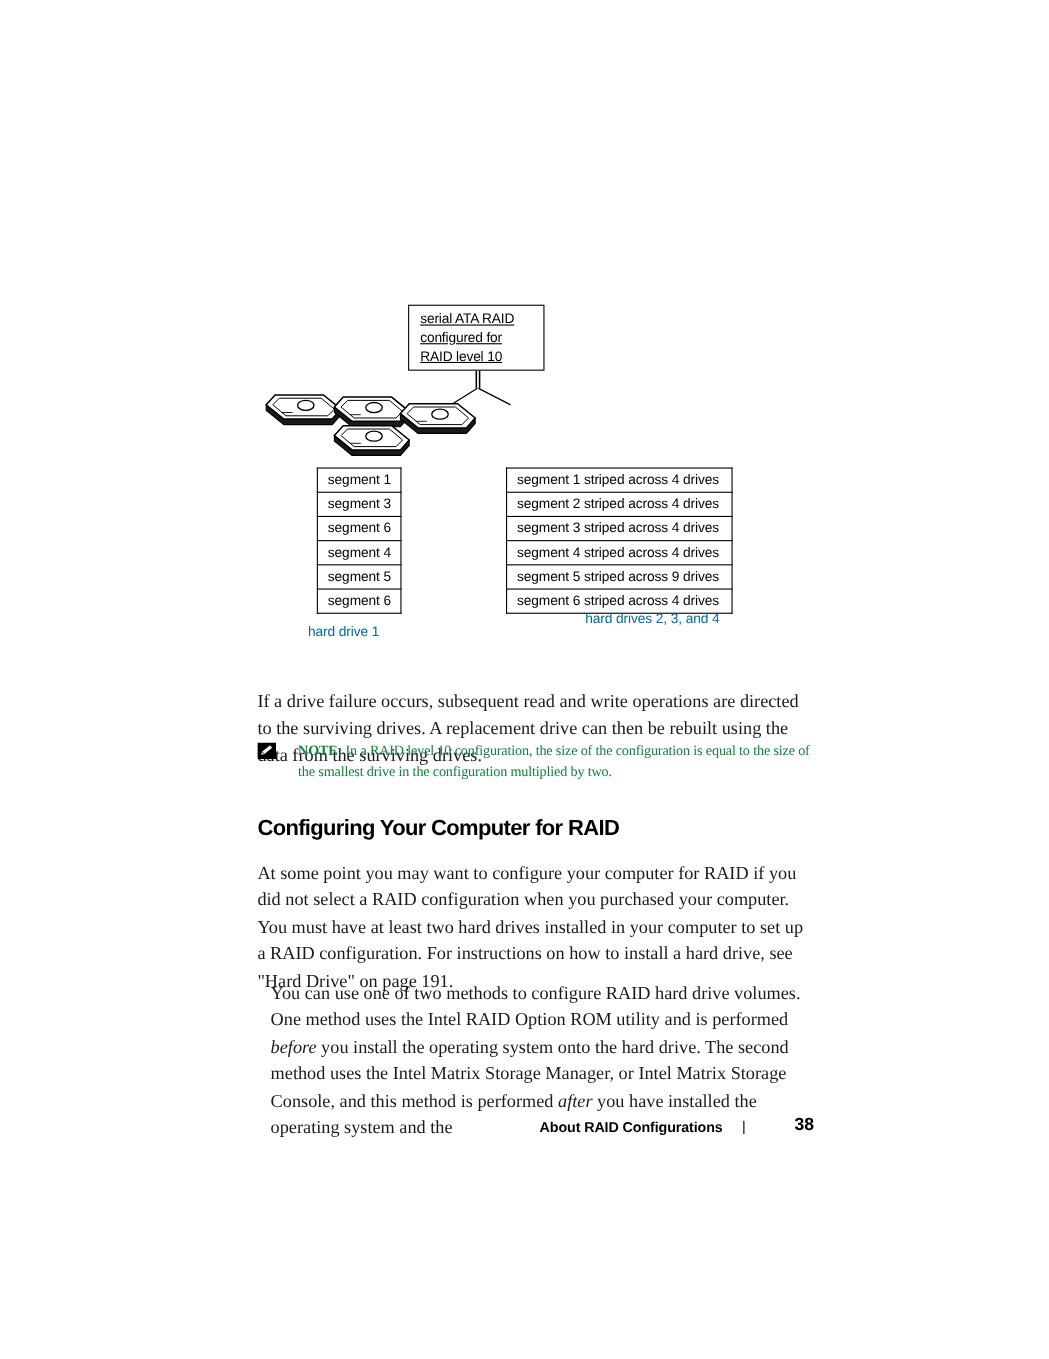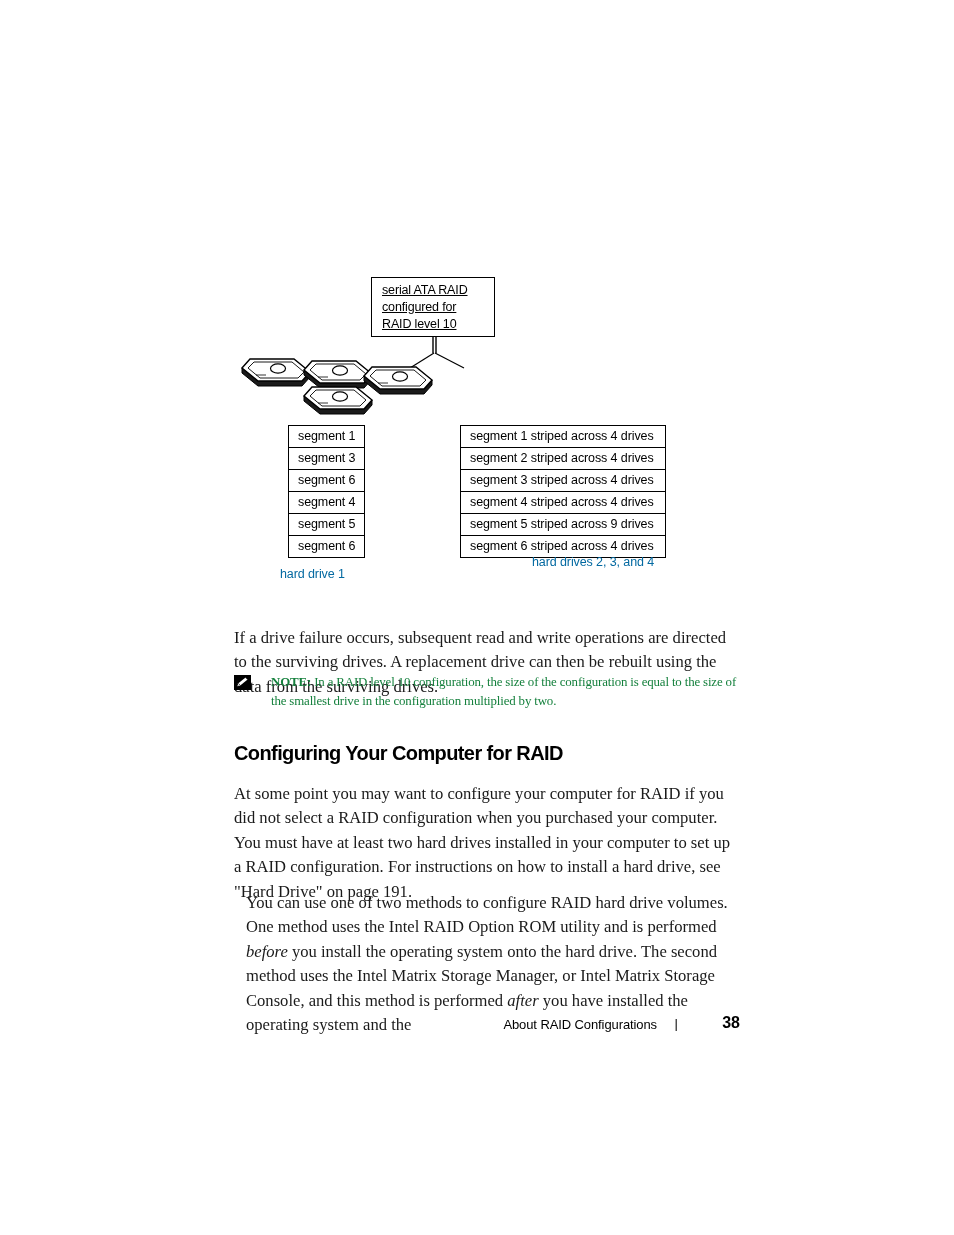--- a/index.html
+++ b/index.html
@@ -154,21 +154,21 @@
     left: 234px;
     width: 506px;
     height: 22px;
     font-family: "Liberation Sans", sans-serif;
   }
   .footer-title {
     position: absolute;
     right: 83px;
     top: 2px;
     font-size: 13px;
-    font-weight: normal;
+    font-weight: bold;
     letter-spacing: -0.1px;
     color: #000;
     white-space: nowrap;
   }
   .footer-sep {
     position: absolute;
     right: 62px;
     top: 1px;
     font-size: 13px;
     color: #000;

